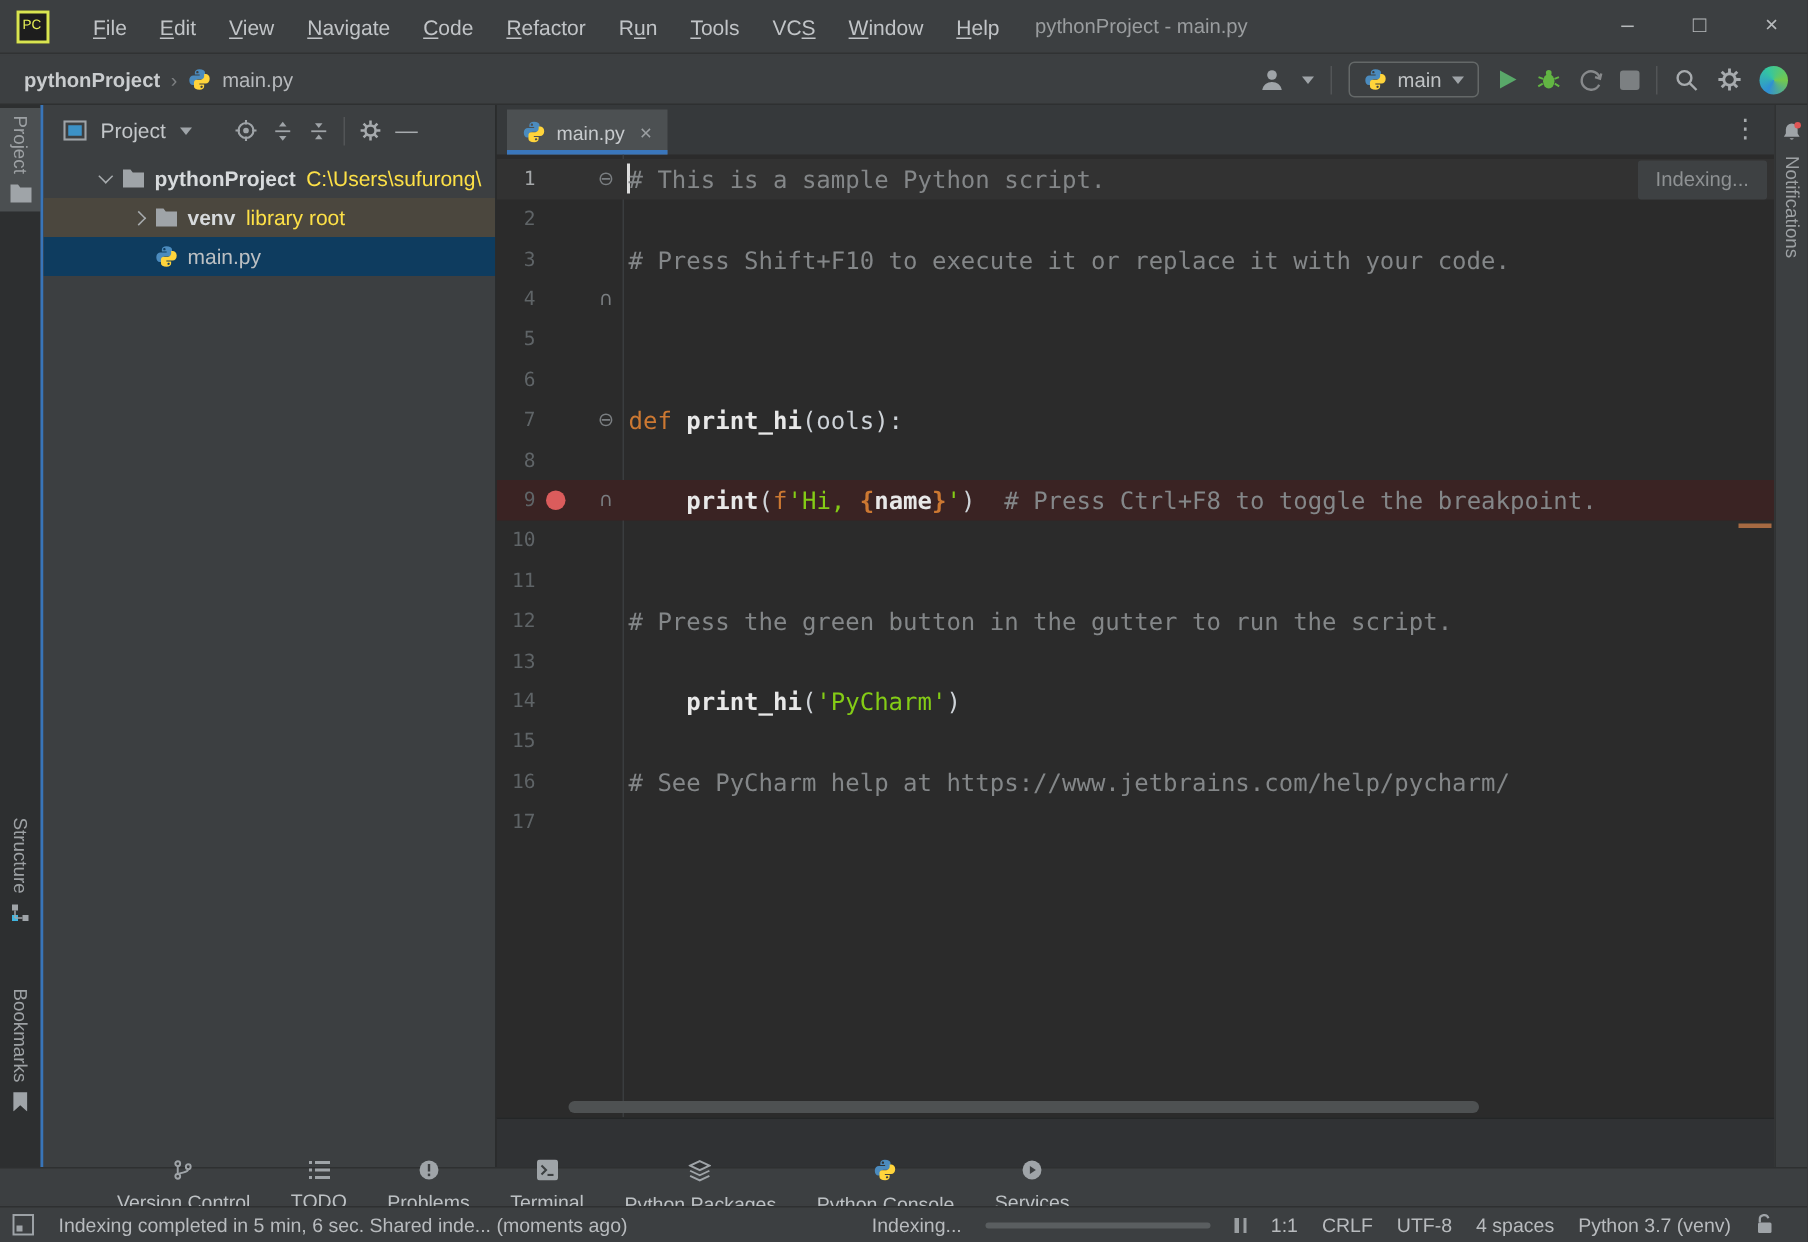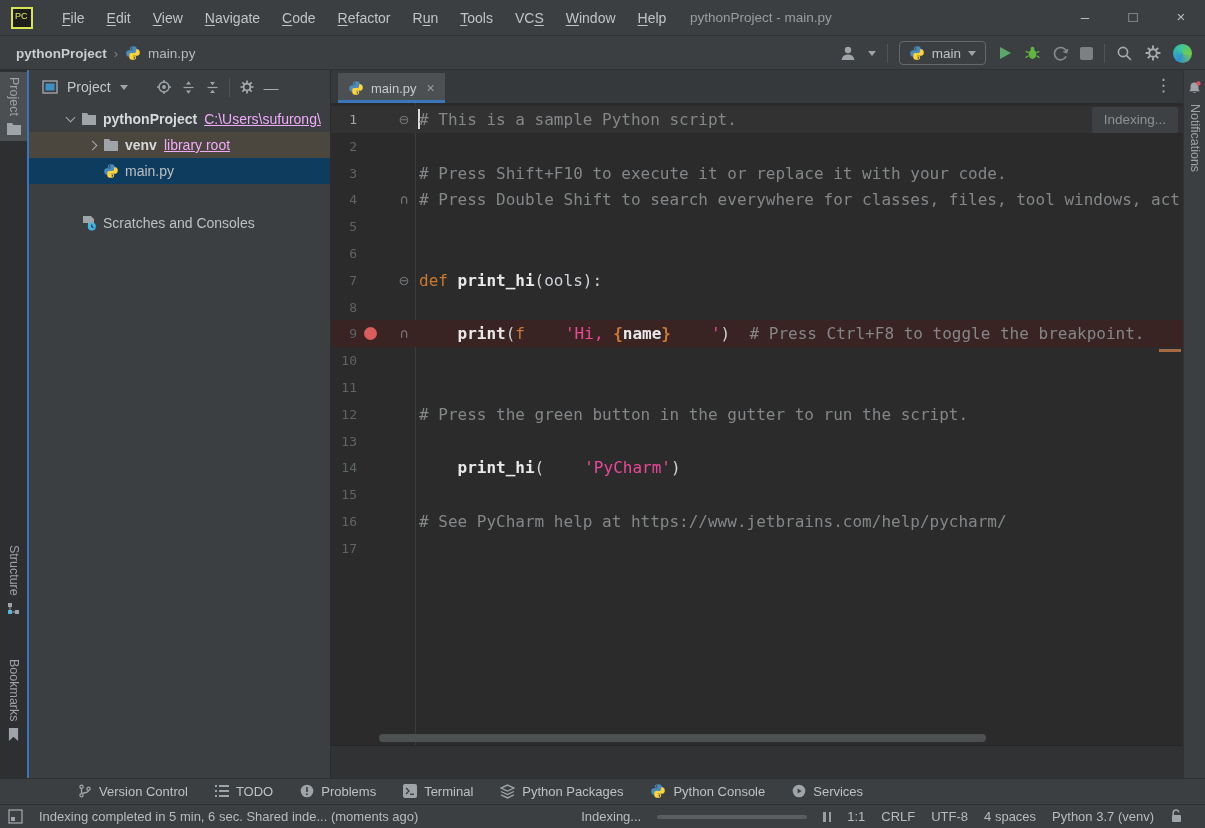--- a/index.html
+++ b/index.html
@@ -61,21 +61,21 @@
   .trow { position:absolute; left:0; right:0; height:26px; display:flex; align-items:center;
     font-size:14px; color:#bcc0c3; white-space:nowrap; overflow:hidden; }
   .trow.hover { background:#4b473e; }
   .trow.selected { background:#0e3c5f; }
   .chevslot { width:22px; display:flex; align-items:center; justify-content:center; flex:none; }
   .chev { width:7px; height:7px; border-right:1.5px solid #a7abae; border-bottom:1.5px solid #a7abae; }
   .chev.right { transform:rotate(-45deg); }
   .chev.down { transform:rotate(45deg); margin-top:-3px; }
   .ticon { width:22px; flex:none; display:flex; align-items:center; }
   .tlabel.bold { font-weight:bold; color:#d7dadc; }
-  .tsuffix { color:#f0abfc; margin-left:7px;text-decoration:underline; }
+  .tsuffix { color:#fde047; margin-left:7px; }
 
   
   .earea { position:absolute; left:330px; top:0; width:853px; height:708px;
     background:#2b2b2b; overflow:hidden; border-left:1px solid #2a2c2d; }
   .tabbar { position:absolute; top:0; left:0; right:0; height:33px; background:#36393b; }
   .tab { position:absolute; left:7px; top:3px; height:30px; background:#4c5052;
     display:flex; align-items:center; gap:7px; padding:0 10px; font-size:13px; color:#c7cacd; }
   .tab::after { content:""; position:absolute; left:0; right:0; bottom:0; height:3px; background:#3a76bb; }
   .tabclose { color:#9b9fa2; font-size:14px; margin-left:3px; }
   .kebab { position:absolute; right:11px; top:5px; color:#a7abae; font-size:17px; letter-spacing:0; }
@@ -85,35 +85,35 @@
     font-family:"DejaVu Sans Mono", monospace; font-size:16px; line-height:27px; }
   .line.active { background:#323232; }
   .line.bp { background:#3a2323; }
   .lnum { position:absolute; left:0; width:26px; text-align:right; font-size:13px; color:#5f6467; }
   .lnum.bright { color:#a5a8aa; }
   .bpdot { position:absolute; left:33px; top:7px; width:13px; height:13px; border-radius:50%; background:#db5c5c; }
   .fold { position:absolute; left:64px; width:18px; text-align:center; font-size:13px; color:#7a7e81;
     font-family:"DejaVu Sans", sans-serif; }
   .caret { position:absolute; left:87px; top:3px; width:2px; height:20px; background:#dcdcdc; }
   .lcode { position:absolute; left:88px; white-space:pre; }
-  .tk-com { color:#848789; } .tk-kw { color:#cc7832; } .tk-str { color:#ec4899;margin-left:40px; }
+  .tk-com { color:#848789; } .tk-kw { color:#cc7832; } .tk-str { color:#84cc16; }
   .tk-fn { color:#e8e8e8; font-weight:bold; } .tk-br { color:#cc7832; font-weight:bold; }
   .tk-pln { color:#ced3d8; }
   .badge { position:absolute; top:37px; right:5px; height:26px; line-height:26px;
     background:#3e4143; color:#8e9193; font-size:13.5px; padding:0 12px; border-radius:2px; }
   .stripe-mark { position:absolute; left:828px; top:279px; width:22px; height:3px; background:#a66a42; }
   .hscroll { position:absolute; top:664px; left:48px; width:607px; height:8px;
     background:#4e5152; border-radius:4px; }
   .estrip { position:absolute; top:675px; left:0; right:0; height:33px;
     background:#303234; border-top:1px solid #242627; }
 
   
   .toolwinbar { position:absolute; top:778px; left:0; right:0; height:25px; background:#3c3f41;
     border-top:1px solid #2e3031; display:flex; align-items:center; padding-left:78px; gap:27px; }
-  .tool { display:flex; align-items:center; gap:7px; font-size:13px; color:#bdc1c4; }
+  .tool { display:flex; align-items:center; gap:7px; font-size:13px; color:#bdc1c4;flex-direction:column; }
   .statusbar { position:absolute; top:804px; left:0; right:0; height:24px; background:#3c3f41;
     border-top:1px solid #2e3031; display:flex; align-items:center; gap:16px;
     padding:0 22px 0 8px; font-size:13px; color:#b8bbbe; }
   .spacer { flex:1; }
   .pbar { width:150px; height:4px; background:#5a5e60; border-radius:2px; overflow:hidden; }
   .pfill { height:100%; background:#9fa3a5; border-radius:2px; }
   .pause { display:flex; gap:3px; }
   .pause i { width:2.5px; height:10px; background:#9a9ea1; display:block; }
 </style>
 </head>
@@ -316,31 +316,20 @@
           <div class="trow selected" style="top: 52px; padding-left: 52px;">
             <span class="chevslot"></span>
             <span class="ticon">
               <svg width="16" height="16" viewBox="0 0 16 16">
                 <path fill="#4B8BBE" d="M7.9 1.2c-1.9 0-3 .9-3 2.3v1.2h3.2v.6H3.9c-1.5 0-2.7 1.1-2.7 3.2 0 1.9 1 3.1 2.4 3.2h1.3v-1.6c0-1.2 1-2.2 2.2-2.2h2.8c1 0 1.8-.8 1.8-1.8V3.5c0-1.4-1.4-2.3-3.8-2.3zM6.6 2.3c.4 0 .8.3.8.8s-.4.8-.8.8-.8-.3-.8-.8.4-.8.8-.8z"></path>
                 <path fill="#FFD43B" d="M8.1 14.8c1.9 0 3-.9 3-2.3v-1.2H7.9v-.6h4.2c1.5 0 2.7-1.1 2.7-3.2 0-1.9-1-3.1-2.4-3.2h-1.3v1.6c0 1.2-1 2.2-2.2 2.2H6.1c-1 0-1.8.8-1.8 1.8v2.6c0 1.4 1.4 2.3 3.8 2.3zm1.3-1.1c-.4 0-.8-.3-.8-.8s.4-.8.8-.8.8.3.8.8-.4.8-.8.8z"></path>
               </svg>
             </span>
             <span class="tlabel">main.py</span>
           </div>
-          <div class="trow" style="top: 104px; padding-left: 30px;">
-            <span class="chevslot"></span>
-            <span class="ticon">
-              <svg width="16" height="16" viewBox="0 0 16 16">
-                <path fill="#9FA4A8" d="M2 1h8l3 3v7h-6V8H2z"></path>
-                <circle cx="10.8" cy="11.6" r="4" fill="#40B6E0"></circle>
-                <path d="M10.8 9.6v2.2l1.6 1" stroke="#20333c" stroke-width="1.1" fill="none"></path>
-              </svg>
-            </span>
-            <span class="tlabel">Scratches and Consoles</span>
-          </div>
         </div>
     </div>
 
     <div class="earea">
       <div class="tabbar">
         <div class="tab">
           <span class="ico">
               <svg width="16" height="16" viewBox="0 0 16 16">
                 <path fill="#4B8BBE" d="M7.9 1.2c-1.9 0-3 .9-3 2.3v1.2h3.2v.6H3.9c-1.5 0-2.7 1.1-2.7 3.2 0 1.9 1 3.1 2.4 3.2h1.3v-1.6c0-1.2 1-2.2 2.2-2.2h2.8c1 0 1.8-.8 1.8-1.8V3.5c0-1.4-1.4-2.3-3.8-2.3zM6.6 2.3c.4 0 .8.3.8.8s-.4.8-.8.8-.8-.3-.8-.8.4-.8.8-.8z"></path>
                 <path fill="#FFD43B" d="M8.1 14.8c1.9 0 3-.9 3-2.3v-1.2H7.9v-.6h4.2c1.5 0 2.7-1.1 2.7-3.2 0-1.9-1-3.1-2.4-3.2h-1.3v1.6c0 1.2-1 2.2-2.2 2.2H6.1c-1 0-1.8.8-1.8 1.8v2.6c0 1.4 1.4 2.3 3.8 2.3zm1.3-1.1c-.4 0-.8-.3-.8-.8s.4-.8.8-.8.8.3.8.8-.4.8-.8.8z"></path>
@@ -364,21 +353,20 @@
               <span class="lnum">2</span>
               <span class="lcode"></span>
             </div>
             <div class="line" style="top: 56.6px;">
               <span class="lnum">3</span>
               <span class="lcode"><span class="tk-com"># Press Shift+F10 to execute it or replace it with your code.</span></span>
             </div>
             <div class="line" style="top: 83.4px;">
               <span class="lnum">4</span>
               <span class="fold">∩</span>
-              <span class="lcode"><span class="tk-com"># Press Double Shift to search everywhere for classes, files, tool windows, act</span></span>
             </div>
             <div class="line" style="top: 110.2px;">
               <span class="lnum">5</span>
               <span class="lcode"></span>
             </div>
             <div class="line" style="top: 137px;">
               <span class="lnum">6</span>
               <span class="lcode"></span>
             </div>
             <div class="line" style="top: 163.8px;">

